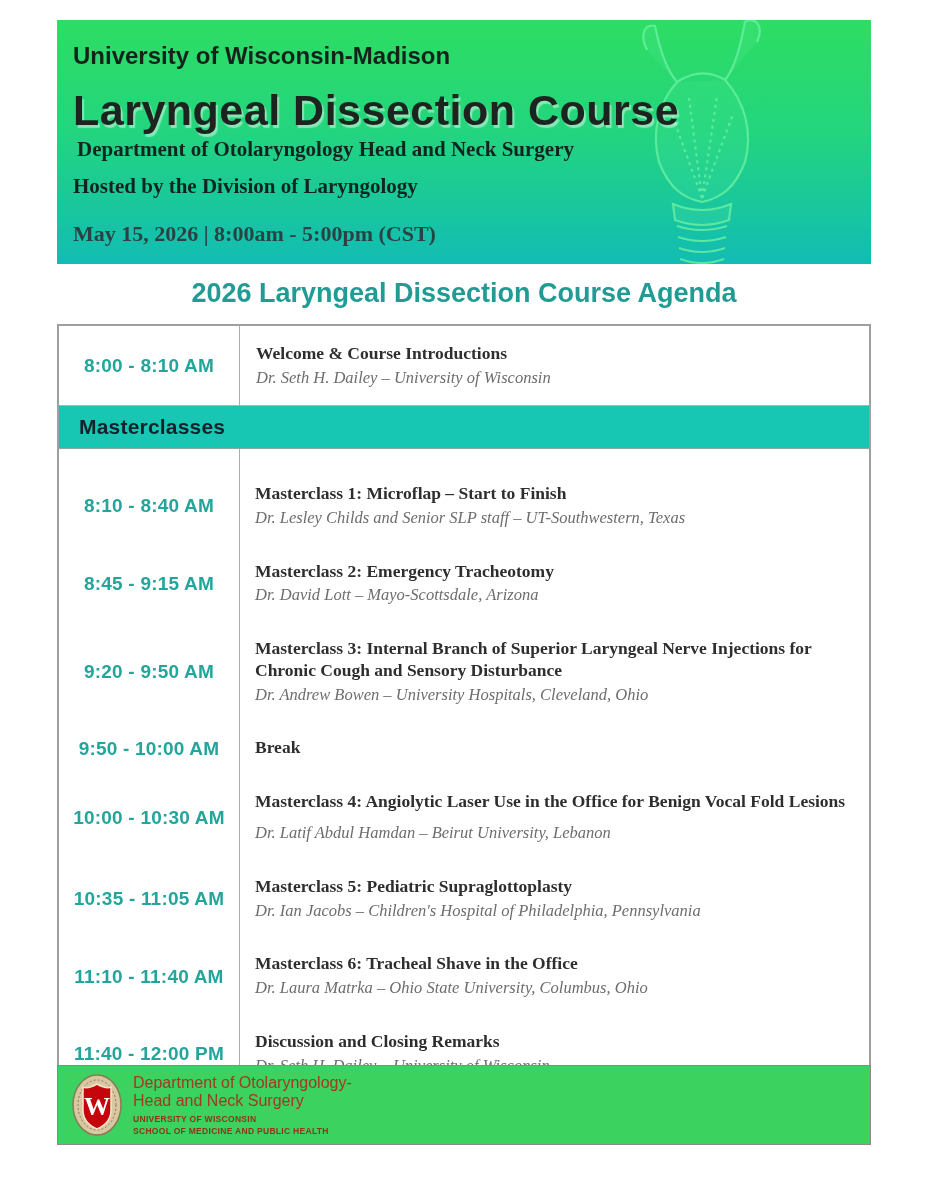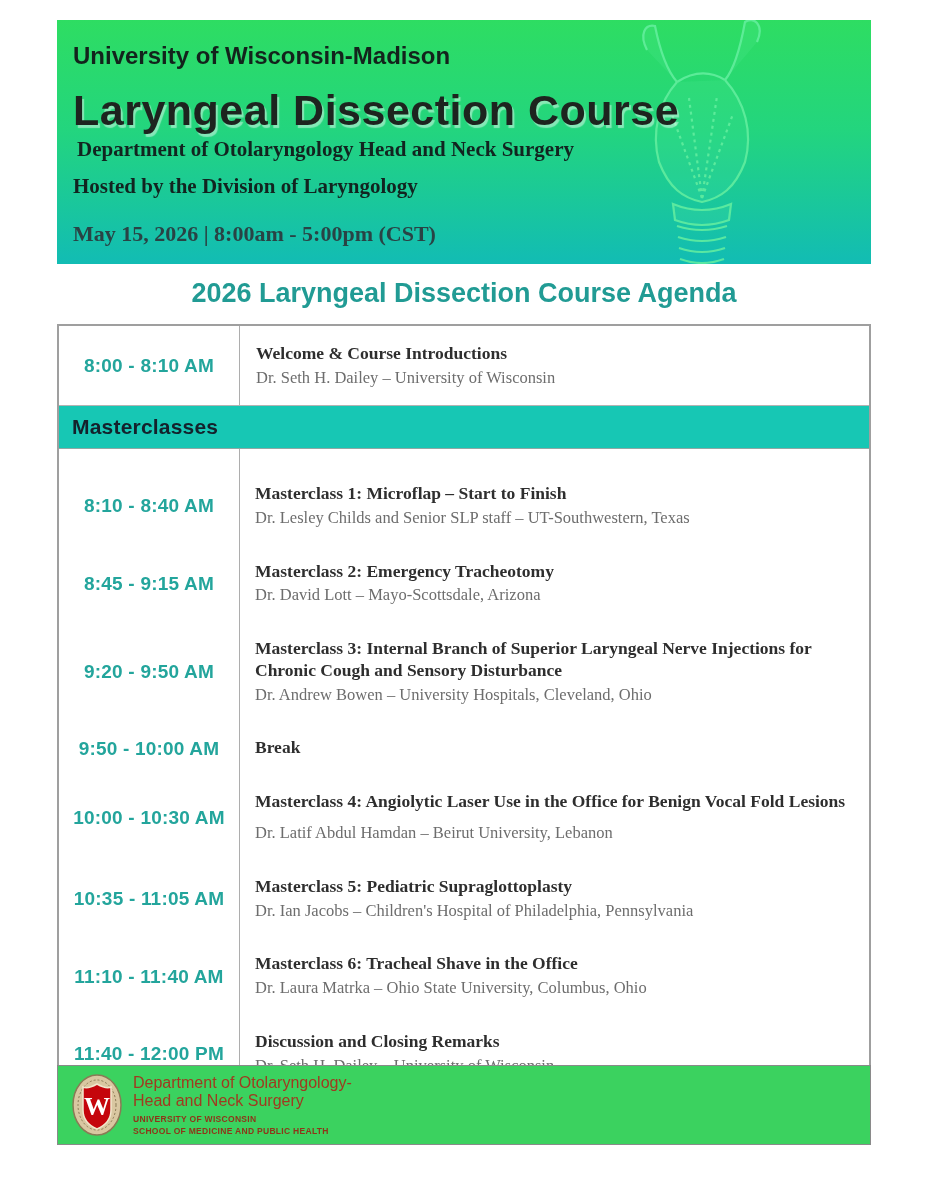--- a/index.html
+++ b/index.html
@@ -37,26 +37,26 @@
     border:2px solid #9f9f9f; background:#ffffff;
   }
   .welcome-row { display:flex; align-items:center; height:80px; border-bottom:1px solid #b3b3b3; }
   .time-cell {
     width:180px; flex:0 0 180px; text-align:center;
     font-size:19px; font-weight:bold; color:#23a59c; letter-spacing:.2px;
   }
   .content-cell { flex:1; padding:4px 20px 4px 16px; }
   .welcome-row .content-cell { border-left:1px solid #adadad; height:100%; display:flex; flex-direction:column; justify-content:center; }
   .item-title { font-family:"Liberation Serif", serif; font-weight:bold; font-size:17.5px; color:#2e2e2e; line-height:1.25; }
-  .item-speaker { font-family:"Liberation Serif", serif; font-size:16.5px; color:#6d6d6d; line-height:1.25; margin-top:3px; }
+  .item-speaker { font-family:"Liberation Serif", serif; font-style:italic; font-size:16.5px; color:#6d6d6d; line-height:1.25; margin-top:3px; }
   .item-speaker:empty { display:none; }
 
   .section-band {
     height:43px; background:#17c7b4; border-bottom:1px solid #8fa8a4;
-    display:flex; align-items:center; padding-left:13px;
+    display:flex; align-items:center; padding-left:20px;
     font-size:21px; font-weight:bold; color:#14222c; letter-spacing:.2px;
   }
 
   .table-body { position:relative; padding:30px 0 30px 0; }
   .body-divider { position:absolute; left:180px; top:0; bottom:14px; width:1px; background:#adadad; }
   .session-row { display:flex; align-items:center; margin-bottom:24px; }
   .session-row:last-child { margin-bottom:0; }
   .session-row .time-cell { padding-top:1px; }
   .session-row.gap-speaker .item-speaker { margin-top:10px; }
 

